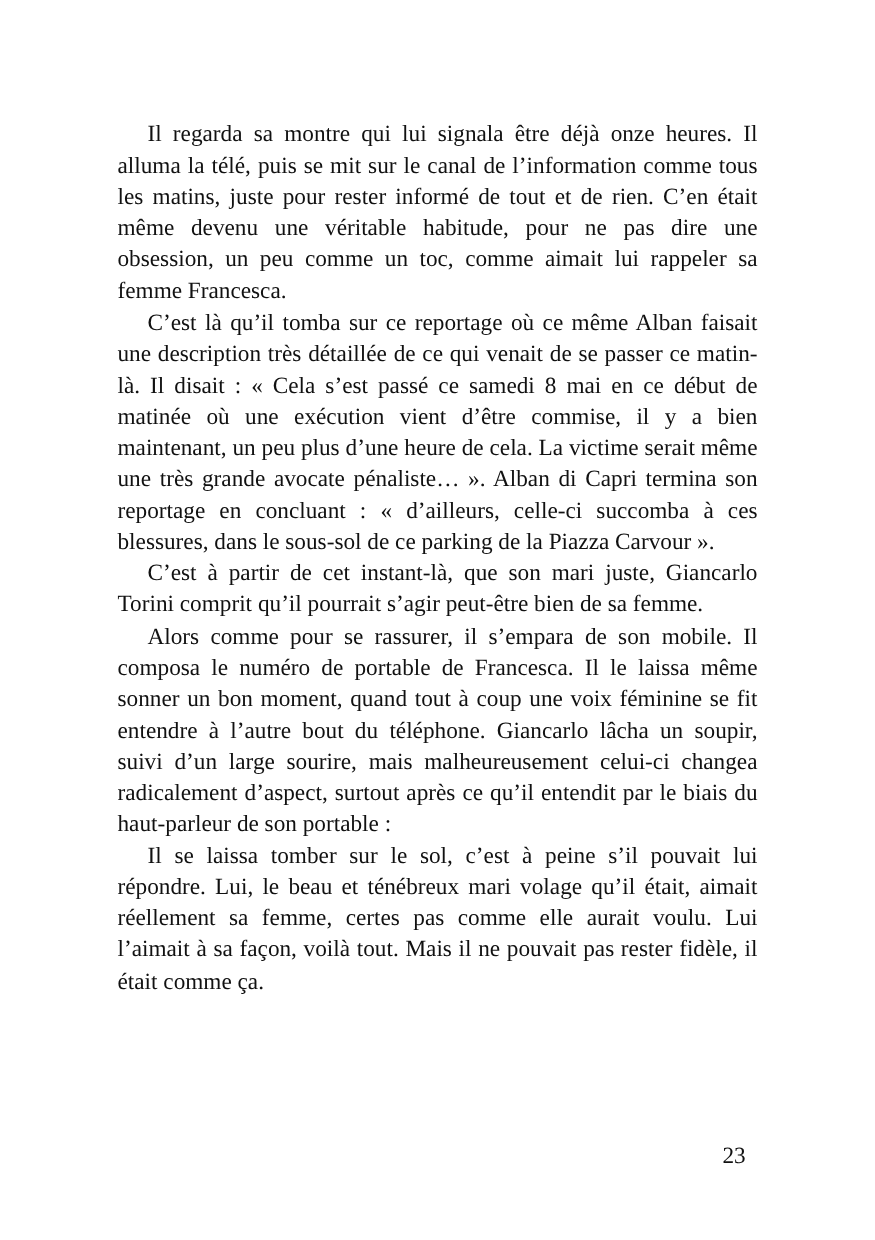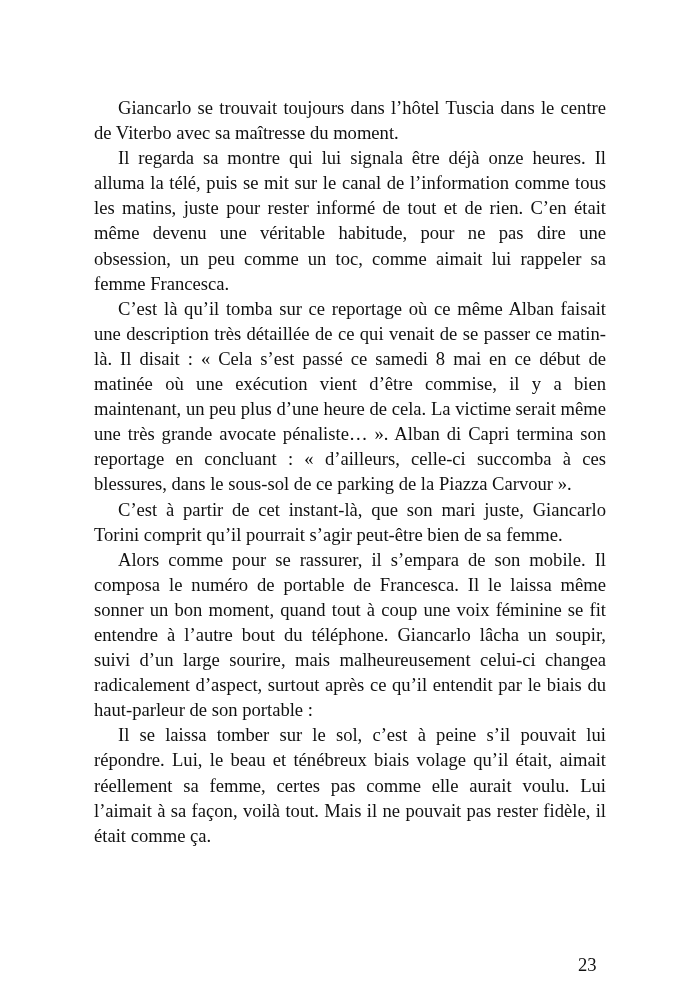--- a/index.html
+++ b/index.html
@@ -31,31 +31,30 @@
     }
     .para.no-indent {
       text-indent: 0;
     }
     .section-gap {
       height: 20px;
     }
     .page-number {
       position: absolute;
       left: 578px;
-      top: 954px;
+      top: 914px;
       font-size: 18.6px;
       line-height: 22px;
     }
   </style>
 </head>
 <body>
 
 <div class="page-text">
   <div class="section-gap"></div>
-  <p class="para">Giancarlo se trouvait toujours dans l’hôtel Tuscia dans le centre de Viterbo avec sa maîtresse du moment.</p>
   <p class="para">Il regarda sa montre qui lui signala être déjà onze heures. Il alluma la télé, puis se mit sur le canal de l’information comme tous les matins, juste pour rester informé de tout et de rien. C’en était même devenu une véritable habitude, pour ne pas dire une obsession, un peu comme un toc, comme aimait lui rappeler sa femme Francesca.</p>
   <p class="para">C’est là qu’il tomba sur ce reportage où ce même Alban faisait une description très détaillée de ce qui venait de se passer ce matin-là. Il disait : « Cela s’est passé ce samedi 8 mai en ce début de matinée où une exécution vient d’être commise, il y a bien maintenant, un peu plus d’une heure de cela. La victime serait même une très grande avocate pénaliste… ». Alban di Capri termina son reportage en concluant : « d’ailleurs, celle-ci succomba à ces blessures, dans le sous-sol de ce parking de la Piazza Carvour ».</p>
   <p class="para">C’est à partir de cet instant-là, que son mari juste, Giancarlo Torini comprit qu’il pourrait s’agir peut-être bien de sa femme.</p>
   <p class="para">Alors comme pour se rassurer, il s’empara de son mobile. Il composa le numéro de portable de Francesca. Il le laissa même sonner un bon moment, quand tout à coup une voix féminine se fit entendre à l’autre bout du téléphone. Giancarlo lâcha un soupir, suivi d’un large sourire, mais malheureusement celui-ci changea radicalement d’aspect, surtout après ce qu’il entendit par le biais du haut-parleur de son portable :</p>
-  <p class="para">Il se laissa tomber sur le sol, c’est à peine s’il pouvait lui répondre. Lui, le beau et ténébreux biais volage qu’il était, aimait réellement sa femme, certes pas comme elle aurait voulu. Lui l’aimait à sa façon, voilà tout. Mais il ne pouvait pas rester fidèle, il était comme ça.</p>
+  <p class="para">Il se laissa tomber sur le sol, c’est à peine s’il pouvait lui répondre. Lui, le beau et ténébreux mari volage qu’il était, aimait réellement sa femme, certes pas comme elle aurait voulu. Lui l’aimait à sa façon, voilà tout. Mais il ne pouvait pas rester fidèle, il était comme ça.</p>
 </div>
 
 <div class="page-number">23</div>
 
 </body></html>

